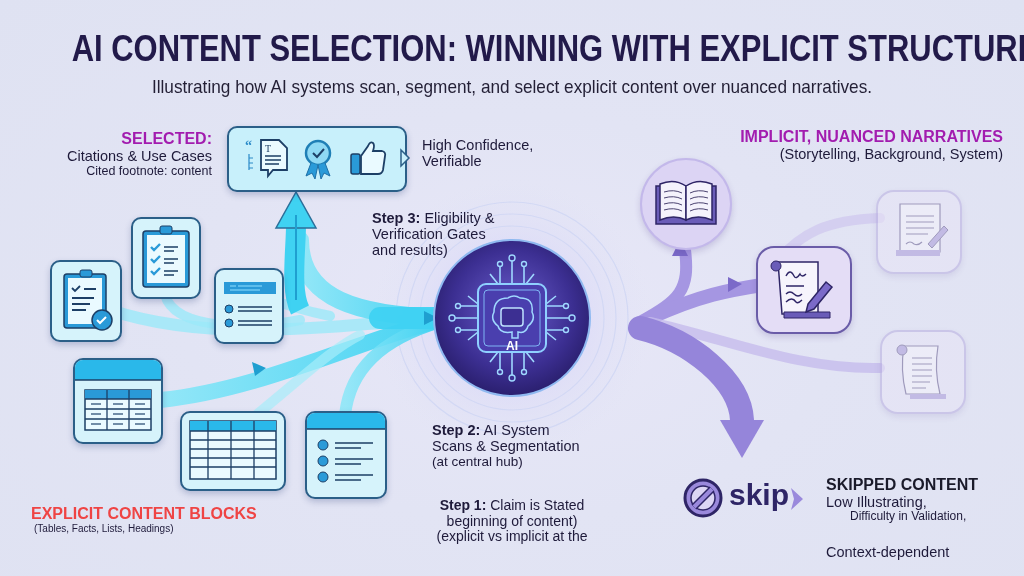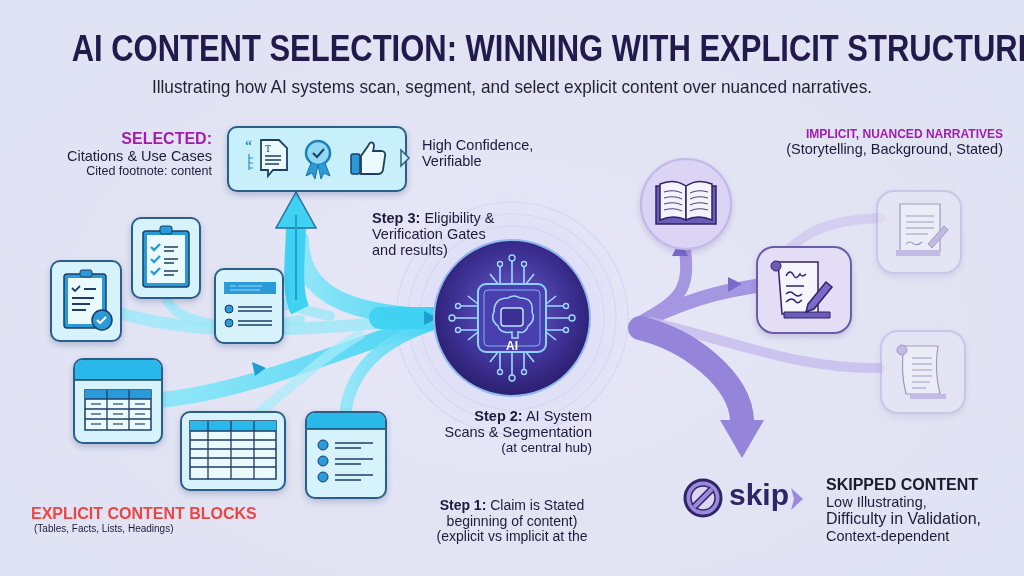--- a/index.html
+++ b/index.html
@@ -162,21 +162,21 @@
       <circle cx="132" cy="66" r="2.5"></circle>
       <circle cx="132" cy="90" r="2.5"></circle>
   </g>
   <rect x="44" y="44" width="68" height="68" rx="8" fill="#4a3fae" stroke="#8fd0ff" stroke-width="2"></rect>
   <rect x="50" y="50" width="56" height="56" rx="4" fill="none" stroke="#7fb6f4" stroke-width="1"></rect>
   <path d="M60 72 q0 -14 14 -14 q6 -4 12 0 q14 0 12 14 q4 8 -4 14 q-2 8 -10 6 v6 h-6 v-6 q-12 2 -14 -6 q-8 -6 -4 -14 z" fill="none" stroke="#9fd8ff" stroke-width="1.5"></path>
   <rect x="67" y="68" width="22" height="18" rx="3" fill="#3c2f92" stroke="#bfe4ff" stroke-width="1.5"></rect>
 </svg>
 <div class="abs" style="left:501px; top:311px; width:22px; text-align:center; color:#fff; font-weight:700; font-size:12px;margin-top:28px;">AI</div>
 
-<div class="abs lbl" style="left:432px; top:408px; width:160px; text-align:right; font-size:14.5px;">
+<div class="abs lbl" style="left:432px; top:422px; width:160px; text-align:left; font-size:14.5px;">
   <div><b>Step 2:</b> <span>AI System</span></div>
   <div>Scans &amp; Segmentation</div>
   <div style="font-size:13.5px;">(at central hub)</div>
 </div>
 <div class="abs lbl" style="left:422px; top:498px; width:180px; text-align:center; font-size:14px;">
   <div><b>Step 1:</b> <span>Claim is Stated</span></div>
   <div>beginning of content)</div>
   <div>(explicit vs implicit at the</div>
 </div>
 
@@ -240,22 +240,22 @@
     <path d="M28 30 h38 M28 35 h26 M28 46 h38 M28 51 h26 M28 62 h38 M28 67 h26" stroke="#1d3f66" stroke-width="1.6"></path>
   </svg>
 </div>
 
 <div class="abs lbl" style="left:31px; top:505px;">
   <div class="hdr" style="font-size:16px; color:#ef4444;">EXPLICIT CONTENT BLOCKS</div>
   <div style="font-size:10px; margin-left:3px;">(Tables, Facts, Lists, Headings)</div>
 </div>
 
 <div class="abs lbl" style="right:21px; top:128px; text-align:right;">
-  <div class="hdr" style="font-size:12px;">IMPLICIT, NUANCED NARRATIVES</div>
-  <div style="font-size:14.5px;">(Storytelling, Background, Stated)</div>
+  <div class="hdr" style="font-size:16px;">IMPLICIT, NUANCED NARRATIVES</div>
+  <div style="font-size:14.5px;">(Storytelling, Background, System)</div>
 </div>
 
 <div class="abs" style="left:640px; top:158px; width:88px; height:88px; border-radius:50%; background:#dcd4f4; border:2px solid #c3b8ea; box-shadow:0 3px 6px rgba(80,60,140,0.2);">
   <svg width="88" height="88" viewBox="0 0 88 88">
     <path d="M14 26 h60 v38 h-60 z" fill="#6a5cb8" stroke="#2e2566" stroke-width="1.5"></path>
     <path d="M18 24 q14 -6 26 2 v34 q-12 -6 -26 0 z" fill="#f4f2fc" stroke="#2e2566" stroke-width="1.5"></path>
     <path d="M44 26 q12 -8 26 -2 v36 q-14 -6 -26 0 z" fill="#f4f2fc" stroke="#2e2566" stroke-width="1.5"></path>
     <path d="M22 32 q10 -3 18 1 M22 38 q10 -3 18 1 M22 44 q10 -3 18 1 M22 50 q10 -3 18 1 M48 33 q8 -4 18 -1 M48 39 q8 -4 18 -1 M48 45 q8 -4 18 -1 M48 51 q8 -4 18 -1" stroke="#4a4270" stroke-width="1" fill="none"></path>
   </svg>
 </div>
@@ -297,15 +297,15 @@
   </svg>
   <span class="abs" style="left:48px; top:2px; font-size:30px; font-weight:700; color:#2e2566;">skip</span>
   <svg class="abs" style="left:110px;top:12px" width="12" height="22" viewBox="0 0 12 22">
     <polygon points="0,0 12,11 0,22 3,11" fill="#9a89dc"></polygon>
   </svg>
 </div>
 
 <div class="abs lbl" style="left:826px; top:476px; width:154px; text-align:left;">
   <div class="hdr" style="font-size:16px; color:#1a1a2a;">SKIPPED CONTENT</div>
   <div style="font-size:14.5px;">Low Illustrating,</div>
-  <div style="font-size:16px;">Difficulty in Validation,</div>
-  <div style="font-size:14.5px;">Context-dependent</div>
+  <div style="font-size:12px;margin-left:24px;">Difficulty in Validation,</div>
+  <div style="font-size:14.5px;margin-top:20px;">Context-dependent</div>
 </div>
 
 </body></html>

